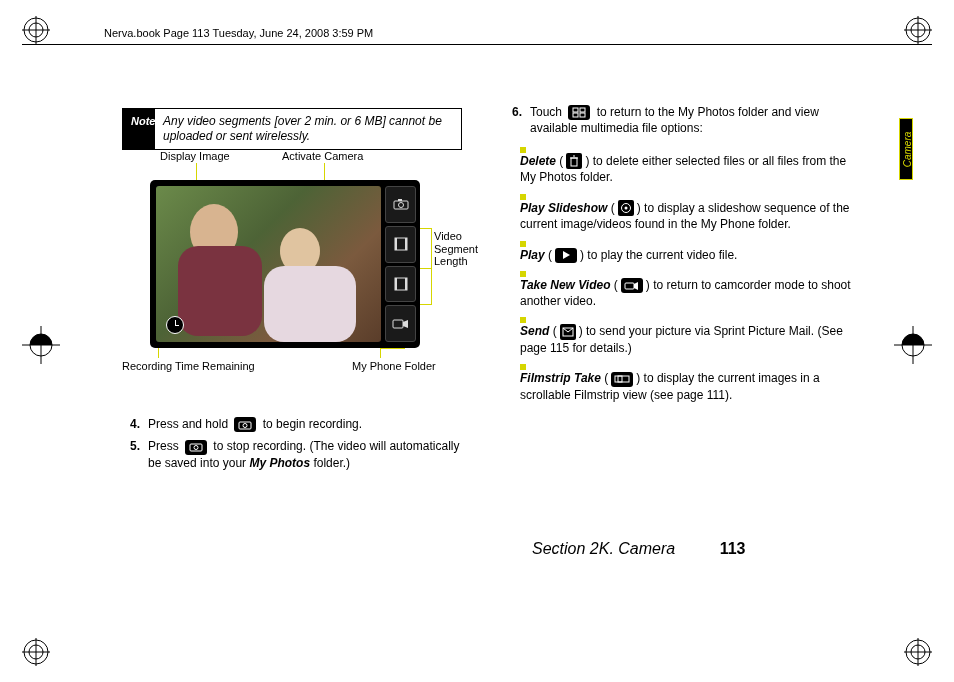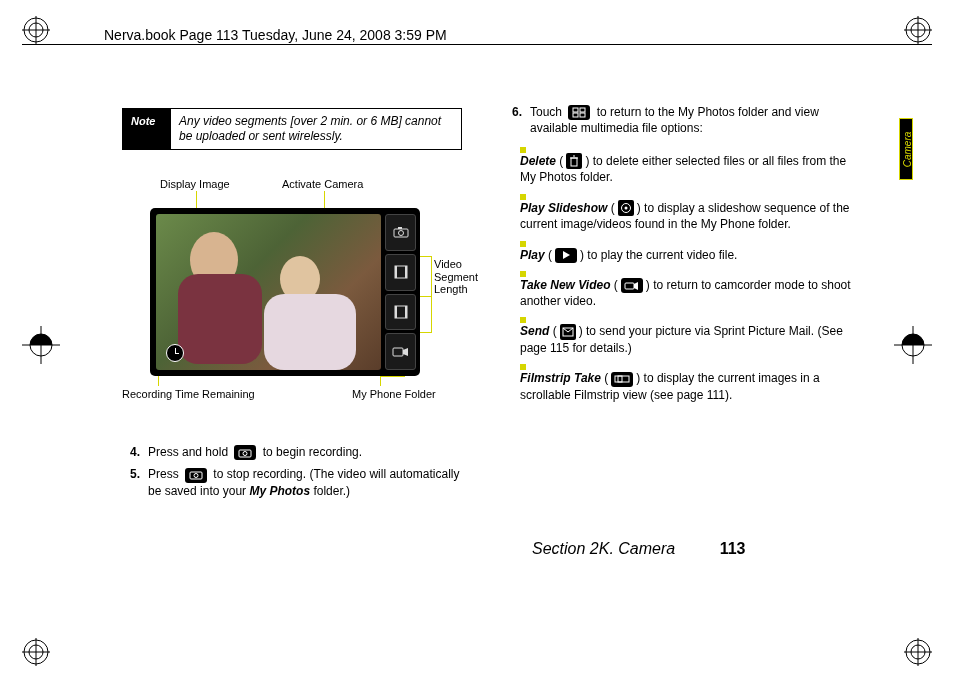--- a/index.html
+++ b/index.html
@@ -1,29 +1,29 @@
 <!DOCTYPE html>
 <html><head>
 <meta charset="utf-8">
 <style>
   * { box-sizing: border-box; margin: 0; padding: 0; }
   html, body { width: 954px; height: 682px; font-family: Arial, Helvetica, sans-serif; font-size: 12px; color: #000; background: #fff; overflow: hidden; position: relative; }
   .regmark { position: absolute; }
   .regmark svg { display: block; }
-  .header-line { position: absolute; left: 104px; top: 27px; font-size: 14px; color: #000; }
+  .header-line { position: absolute; left: 104px; top: 27px; font-size: 11px; color: #000; }
   .side-tab { position: absolute; right: 41px; top: 118px; width: 14px; height: 62px; background: #000; border: 1px solid #d6d600; }
   .side-tab span { display: block; transform: rotate(-90deg); transform-origin: center; font-size: 10px; font-style: italic; color: #d6d600; position: absolute; left: -18px; top: 25px; width: 50px; text-align: center; }
   .page { position: absolute; left: 122px; top: 108px; width: 750px; height: 460px; }
   .col { position: absolute; top: 0; width: 350px; }
   .col-left { left: 0; }
   .col-right { left: 382px; top: -10px; }
   .note-box { border: 1px solid #000; display: flex; width: 340px; }
-  .note-head { background: #000; color: #fff; font-style: italic; font-weight: bold; font-size: 11px; padding: 6px 8px; width: 48px; display: flex; align-items: flex-start; }
+  .note-head { background: #000; color: #fff; font-style: italic; font-weight: bold; font-size: 11px; padding: 6px 8px; width: 32px; display: flex; align-items: flex-start; }
   .note-body { font-style: italic; font-size: 12px; padding: 5px 8px; line-height: 1.25; flex: 1; }
-  .diagram { position: relative; width: 360px; height: 260px; margin-top: 28px; }
+  .diagram { position: relative; width: 360px; height: 260px; }
   .lbl { position: absolute; font-size: 11px; color: #000; text-align: center; line-height: 1.15; }
   .leader { position: absolute; background: #d6d600; }
   .dev { position: absolute; left: 28px; top: 30px; width: 270px; height: 168px; background: #000; border-radius: 5px; }
   .dev-img { position: absolute; left: 6px; top: 6px; width: 225px; height: 156px; border-radius: 3px; overflow: hidden; background: linear-gradient(135deg, #6b8a4a 0%, #4d6336 40%, #7b5a3e 70%, #5a3d2a 100%); }
   .dev-side { position: absolute; right: 4px; top: 6px; width: 31px; height: 156px; display: flex; flex-direction: column; gap: 3px; }
   .dev-side .ic { flex: 1; background: #1a1a1a; border: 1px solid #444; border-radius: 3px; display: flex; align-items: center; justify-content: center; color: #e0e0e0; }
   .clock-ic { position: absolute; left: 10px; bottom: 8px; width: 18px; height: 18px; background:#000; border:1px solid #fff; border-radius:50%; }
   .clock-ic::after{content:"";position:absolute;left:50%;top:20%;width:1px;height:5px;background:#fff;}
   .clock-ic::before{content:"";position:absolute;left:50%;top:50%;width:4px;height:1px;background:#fff;}
   .step { display: flex; margin: 6px 0 6px 8px; font-size: 12px; line-height: 1.35; }

